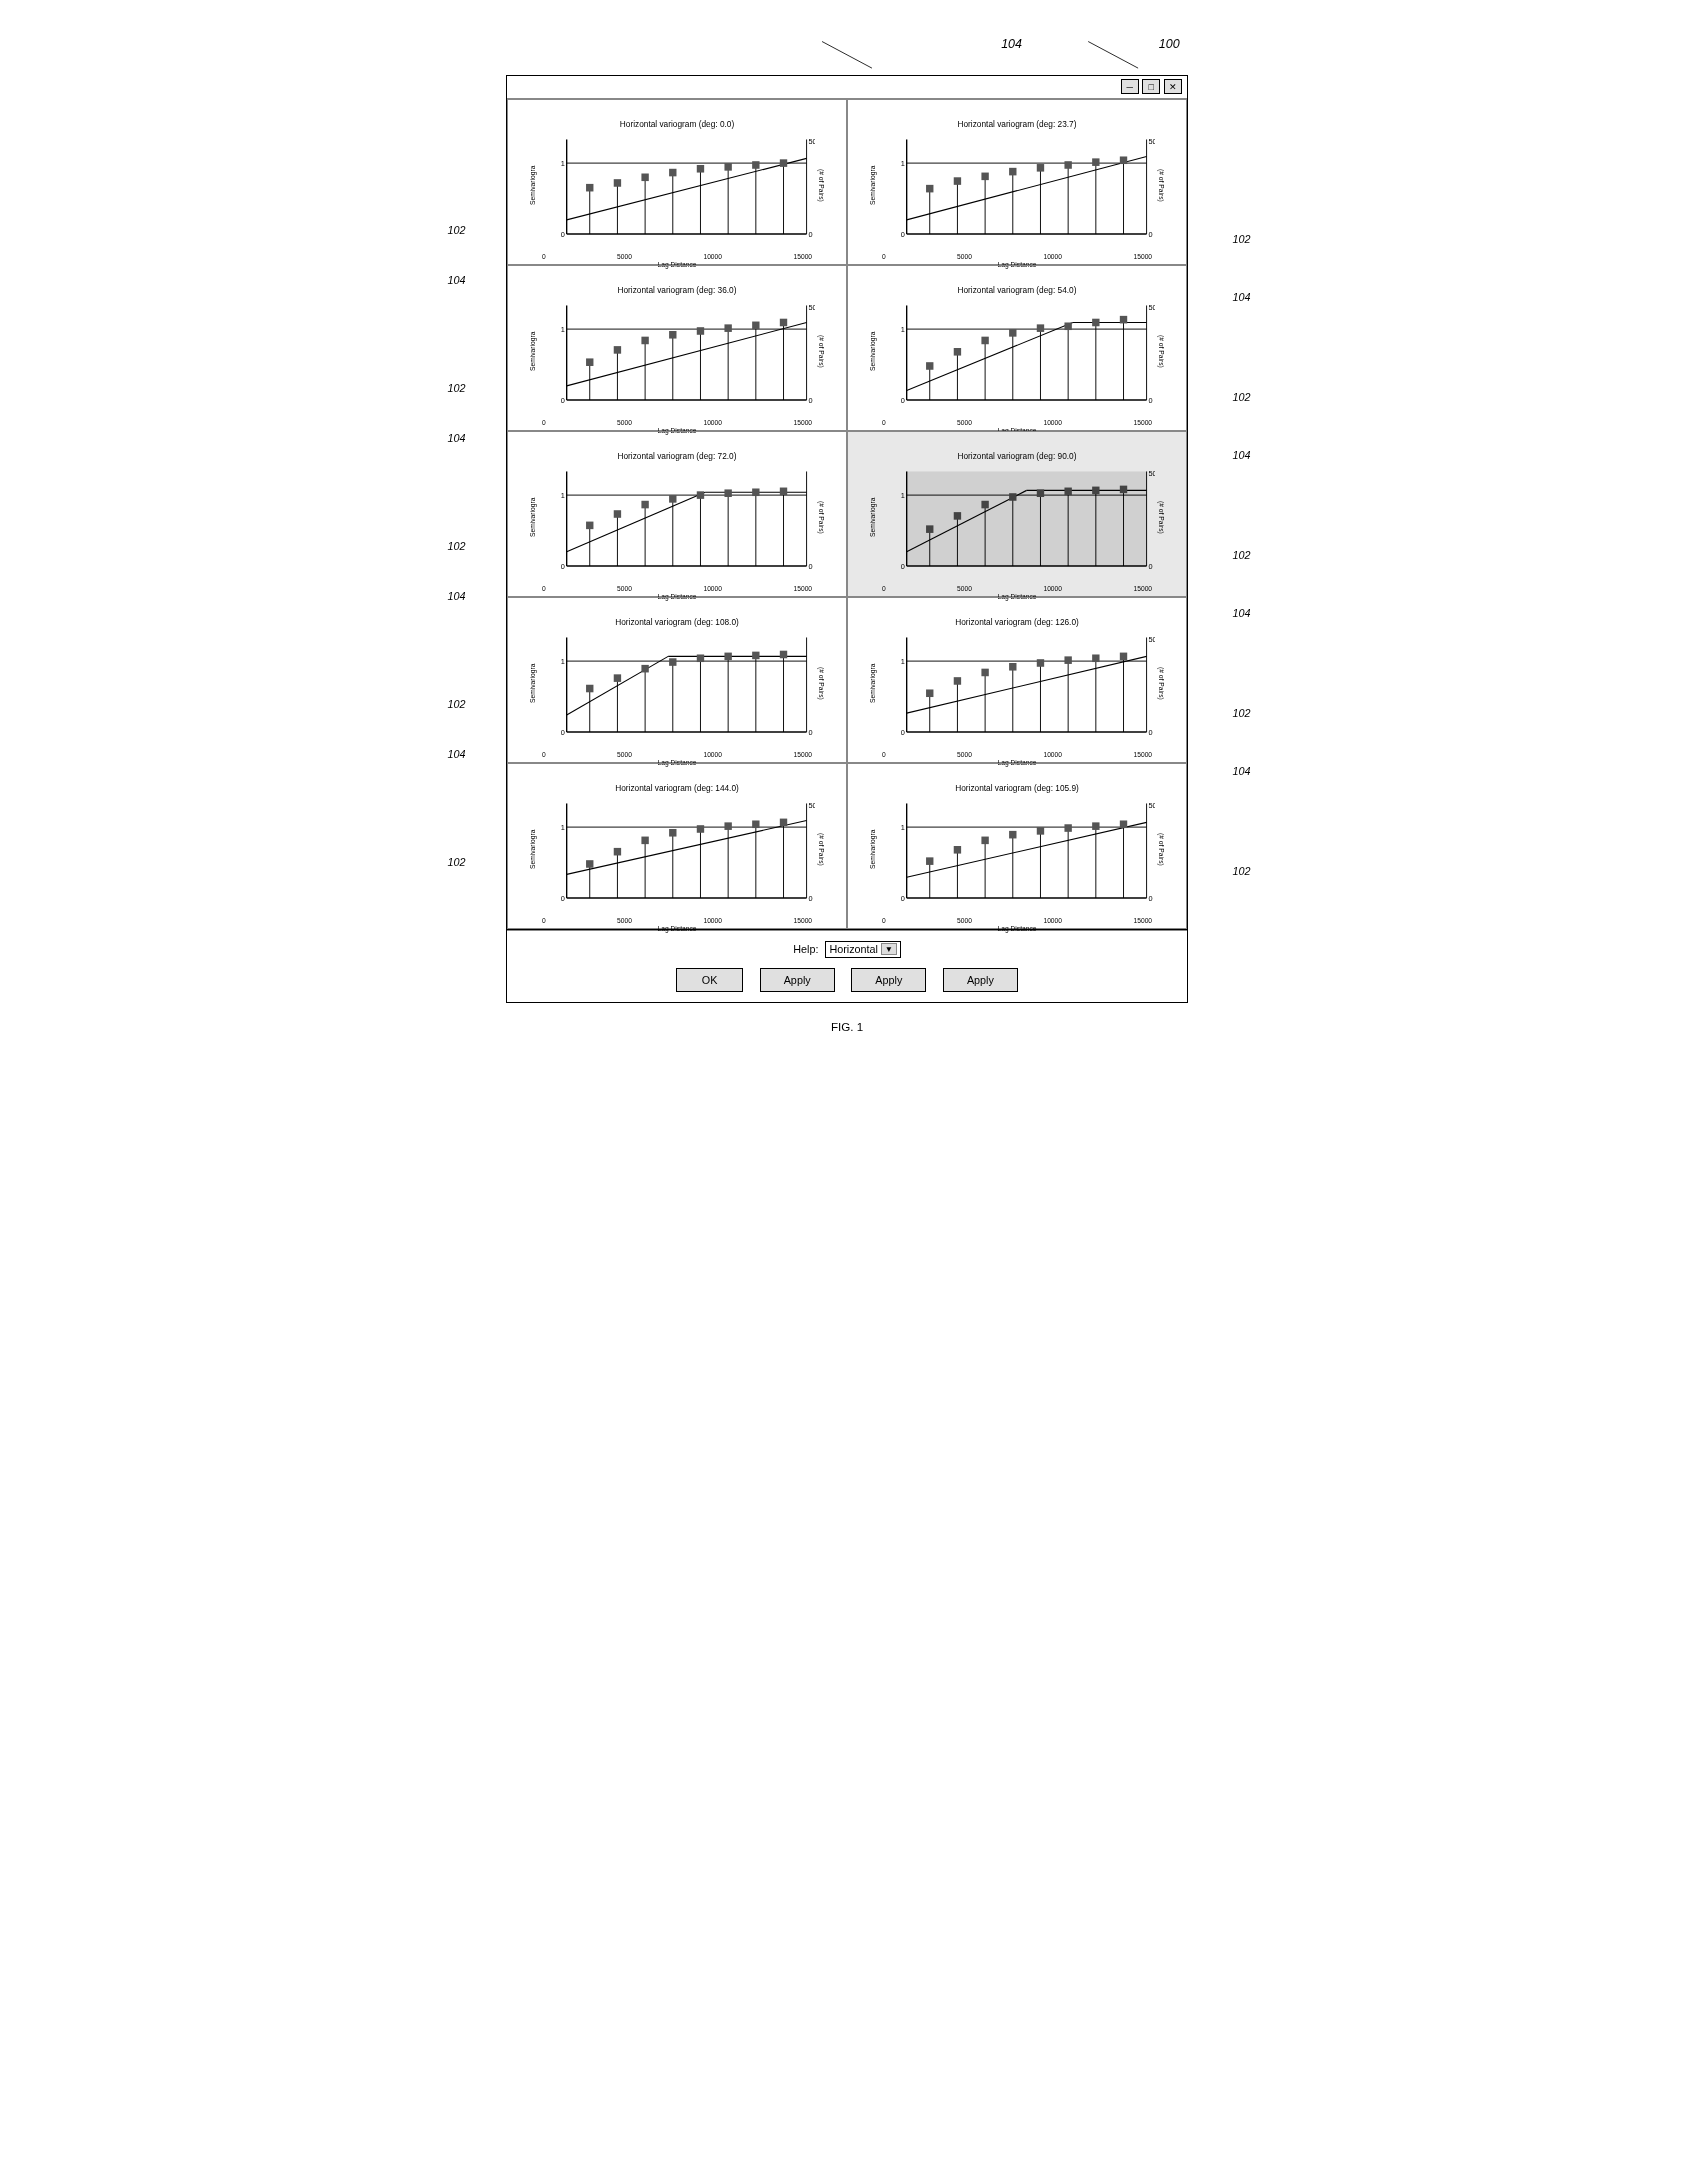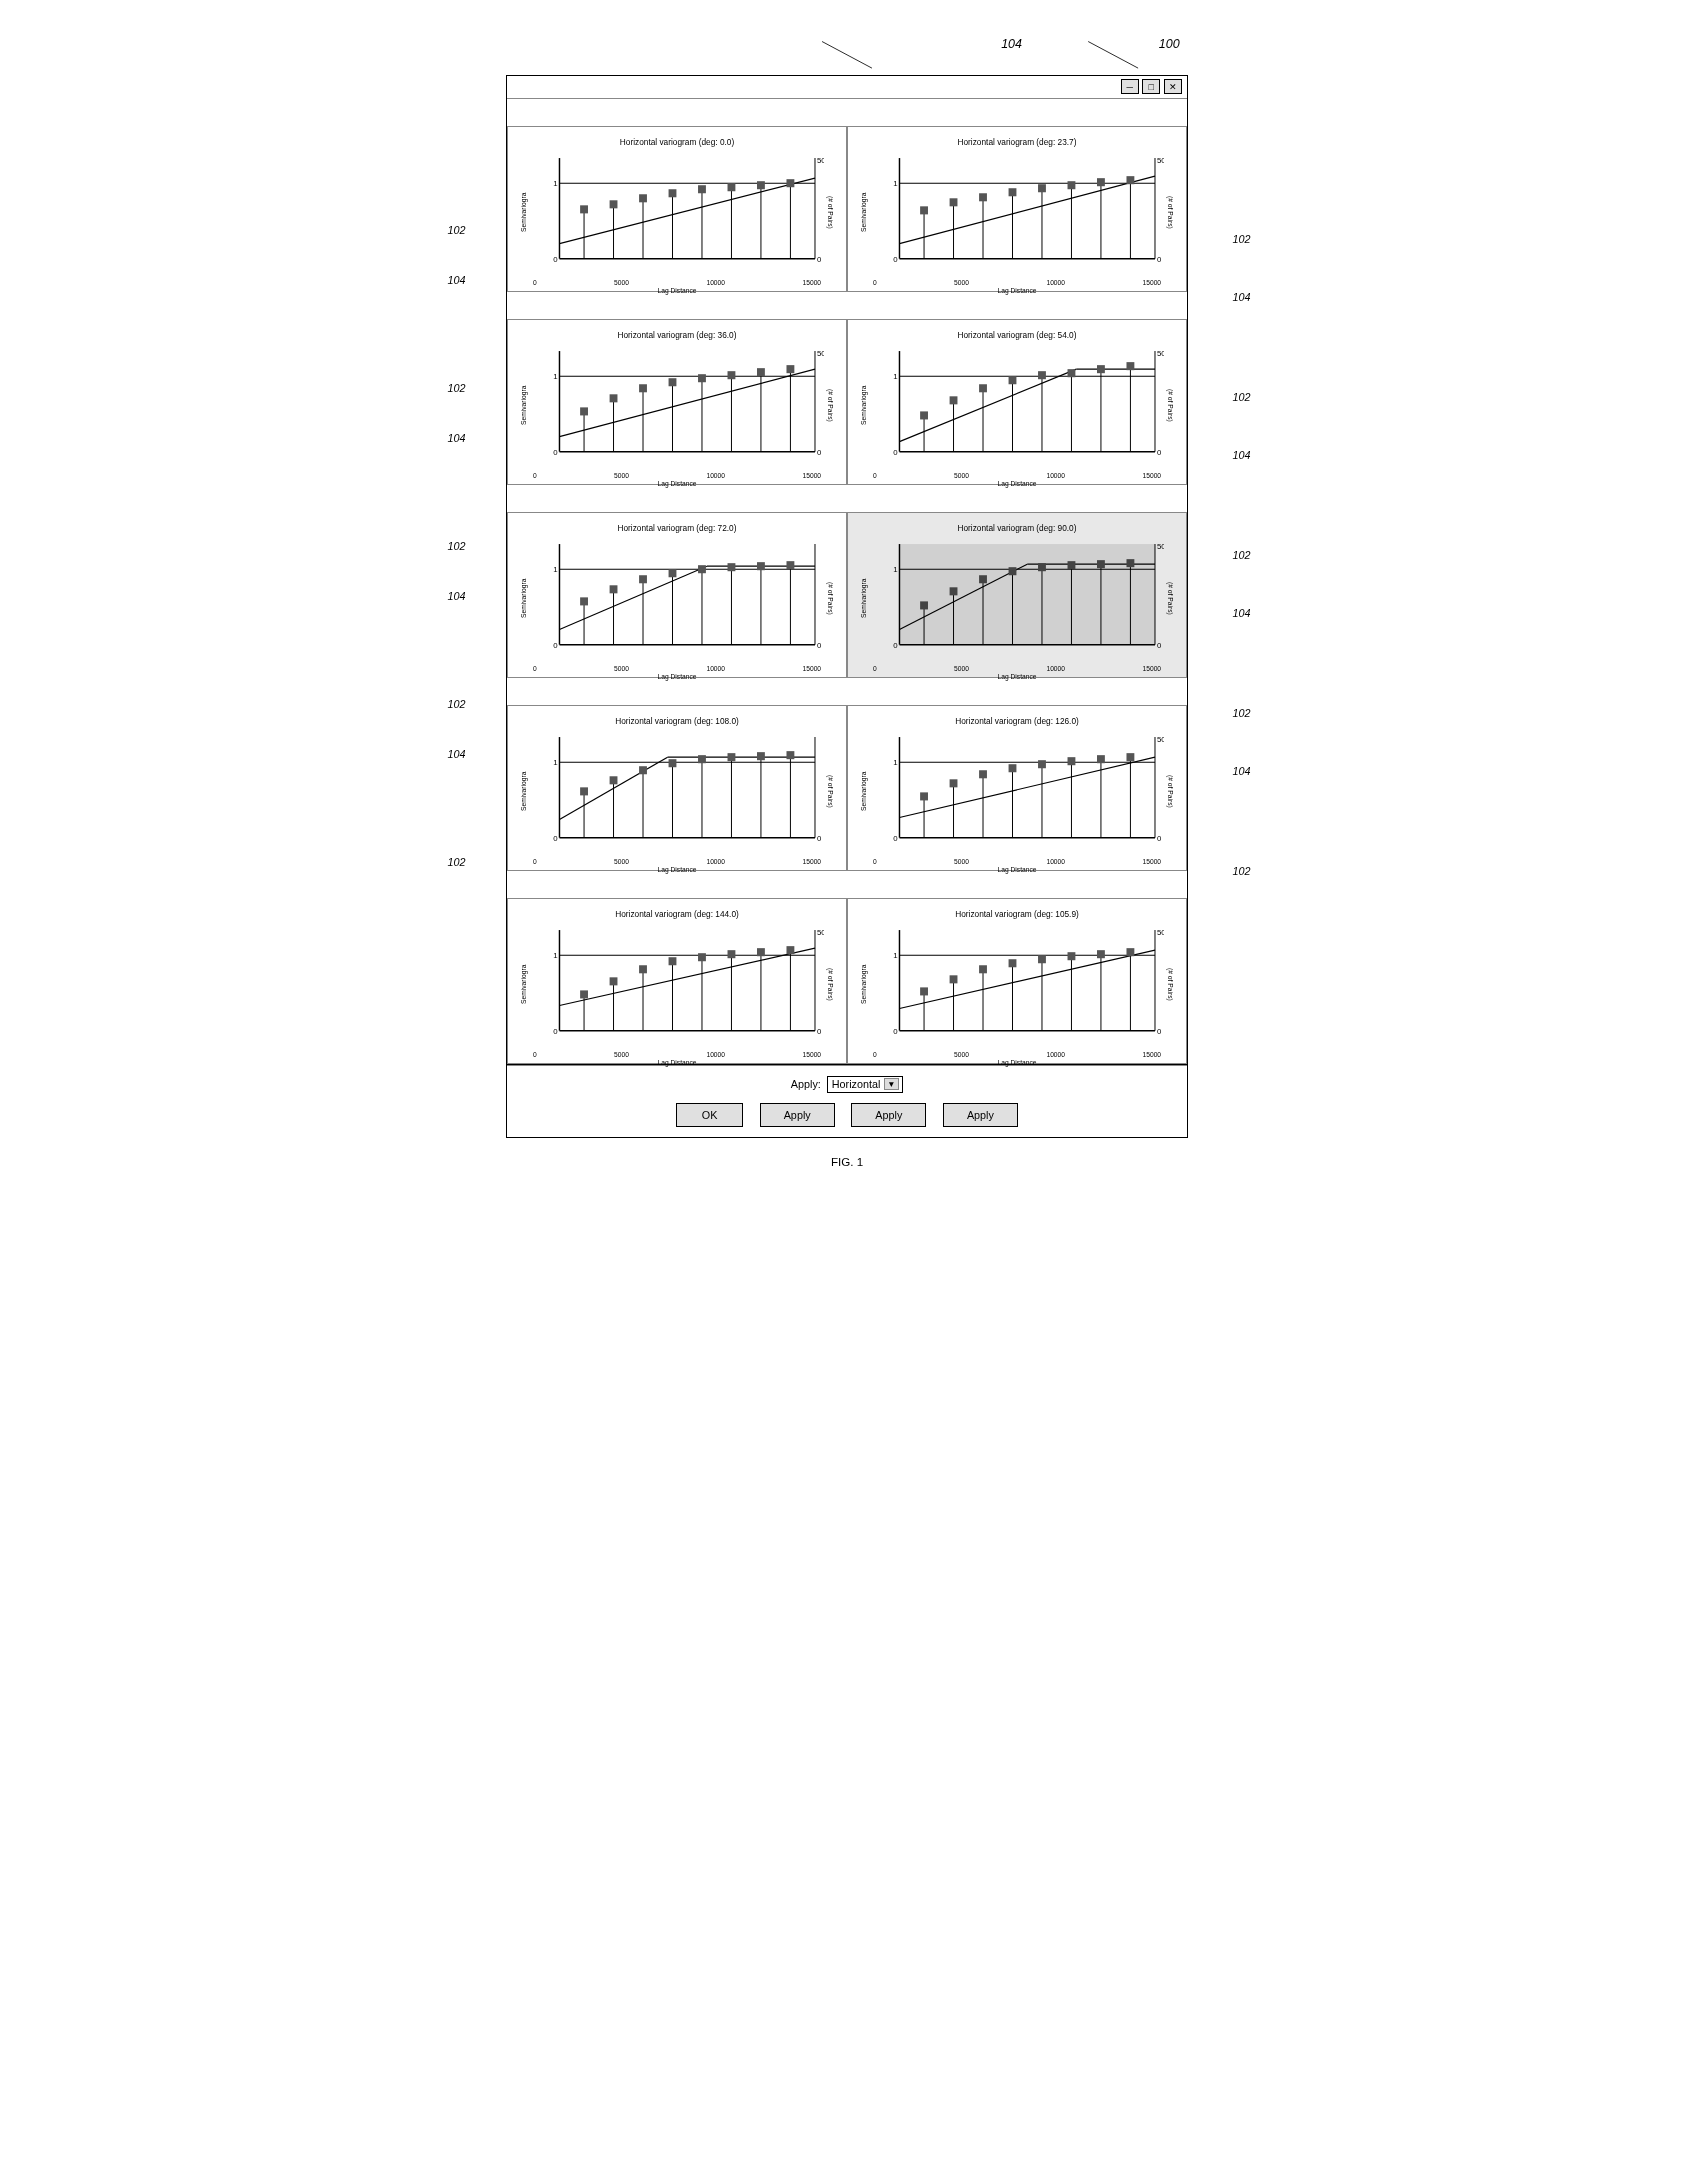--- a/index.html
+++ b/index.html
@@ -52,24 +52,23 @@
 
     
     .charts-grid {
       display: grid;
       grid-template-columns: 1fr 1fr;
       border-bottom: 0.8px solid #000;
     }
 
     .chart-cell {
       border: 0.8px solid #888;
-      padding: 10px;
+      padding: 19px;
       position: relative;
       height: 166px;
-      margin-top: 27px;
     }
 
     .chart-cell.highlighted {
       background: #e8e8e8;
     }
 
     .chart-title {
       text-align: center;
       font-size: 8.3px;
       font-weight: normal;
@@ -693,21 +692,21 @@
             <div class="x-label" style="font-size:6.7px">Lag Distance</div>
           </div>
           <div class="y-label-right">(# of Pairs)</div>
         </div>
       </div>
 
     </div>
 
     <div class="bottom-controls">
       <div class="type-row">
-        <span>Apply:</span>
+        <span>Help:</span>
         <div class="type-select">
           <span>Horizontal</span>
           <span class="select-arrow">▼</span>
         </div>
       </div>
       <div class="buttons-row">
         <button class="dialog-btn">OK</button>
         <button class="dialog-btn">Apply</button>
         <button class="dialog-btn">Apply</button>
         <button class="dialog-btn">Apply</button>

